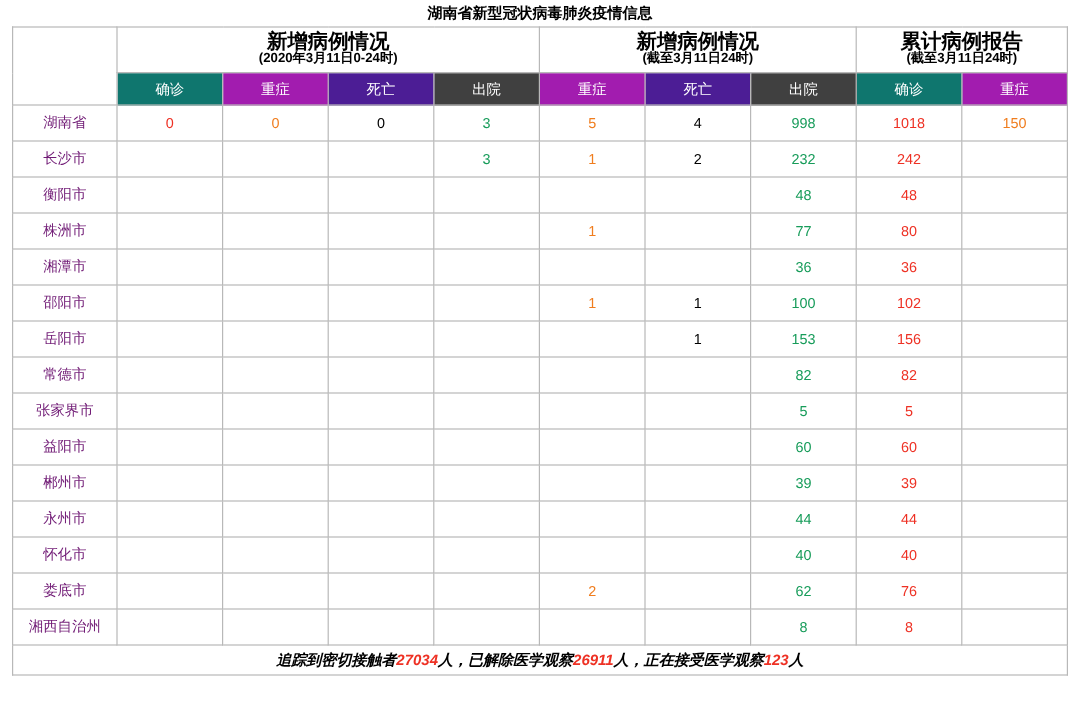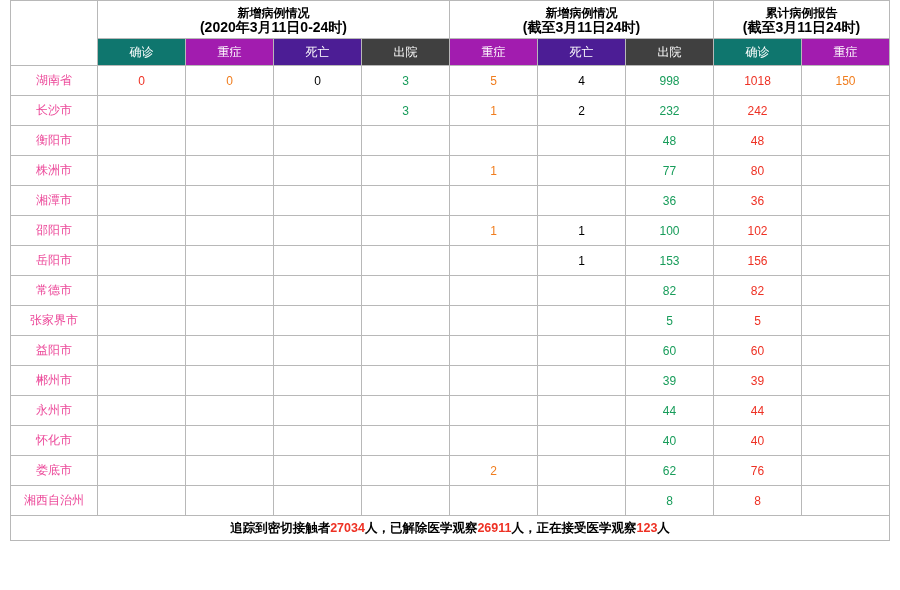--- a/index.html
+++ b/index.html
@@ -41,73 +41,75 @@
     vertical-align: middle;
     font-weight: normal;
     font-size: 12px;
   }
   
   .group-head {
     height: 38px;
   }
   .group-head .g-main {
     display: block;
-    font-size: 12px;
+    font-size: 17px;
     font-weight: bold;
     line-height: 16px;
   }
   .group-head .g-sub {
     display: block;
-    font-size: 14px;
+    font-size: 11px;
     font-weight: bold;
     line-height: 13px;
   }
   
   .sub-head td {
     height: 26px;
     color: #ffffff;
     font-weight: bold;
     font-size: 12.5px;
     border: 1px solid #ffffff;
   }
   .c-confirm { background: #0f766e; }
   .c-severe  { background: #a21caf; }
   .c-death   { background: #4c1d95; }
   .c-cured   { background: #404040; }
 
   .row-label {
     font-weight: bold;
     font-size: 12.5px;
-    color: #ec4899;
+    color: #701a75;
   }
   tbody tr { height: 30px; }
   td.v-confirm { color: #ee3124; }
   td.v-severe  { color: #f07d1e; }
   td.v-death   { color: #000000; }
   td.v-cured   { color: #179c5a; }
   td.blank { color: transparent; }
 
   .footer {
     height: 24px;
     line-height: 24px;
     text-align: center;
     font-size: 12.5px;
     font-weight: bold;
     color: #000;
     margin: 0 10px;
     border: 1px solid #b8b8b8;
     border-top: none;
+    font-style: italic;
   }
   .footer .num { color: #ee3124; }
 </style>
 </head>
 <body>
 
 <div class="page">
 
+  <div class="title-bar">湖南省新型冠状病毒肺炎疫情信息</div>
 
   <table class="grid">
     <thead>
       <tr class="group-head">
         <td rowspan="2" style="width:86px;"></td>
         <td colspan="4">
           <span class="g-main">新增病例情况</span>
           <span class="g-sub">(2020年3月11日0-24时)</span>
         </td>
         <td colspan="3">

